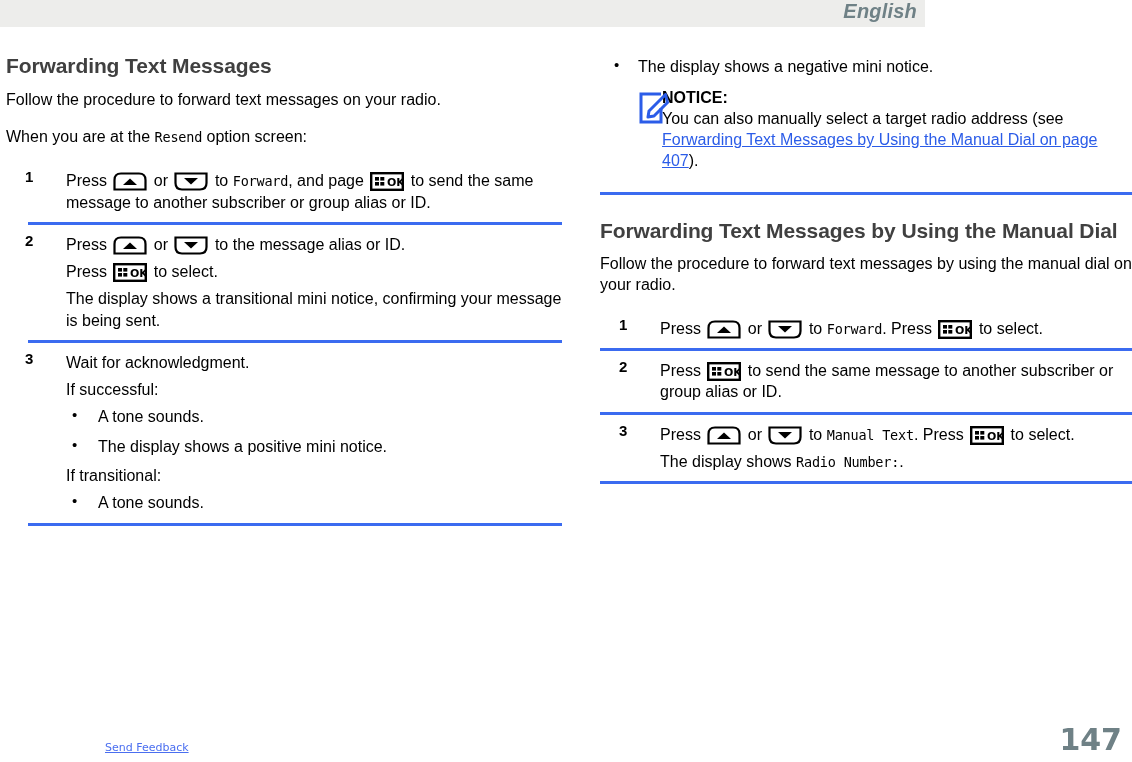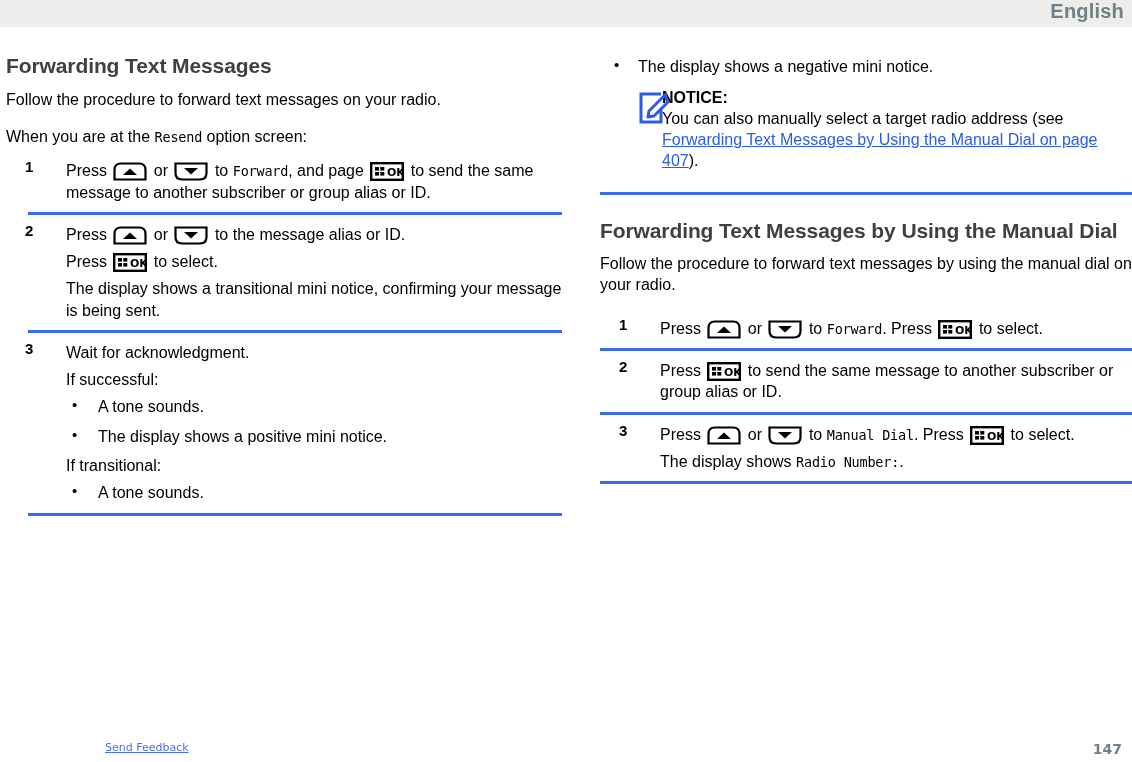--- a/index.html
+++ b/index.html
@@ -6,22 +6,23 @@
   body{
     width:1132px;height:762px;
     background:#ffffff;
     font-family:"Liberation Sans", sans-serif;
     color:#000000;
     overflow:hidden;
     position:relative;
   }
   
   #header{
-    position:absolute;left:0;top:0;width:1132px;height:27px;
+    position:absolute;left:0;top:0;width:925px;height:27px;
     background:#ededeb;
+    font-style:italic;
   }
   #header .lang{
     position:absolute;right:8px;top:0px;
     font-size:20px;font-weight:bold;color:#6f8186;
     letter-spacing:0.2px;
   }
   
   #col-left{
     position:absolute;left:6px;top:52px;width:556px;
   }
@@ -34,21 +35,21 @@
     font-weight:bold;
     margin:0 0 10px 0;
     line-height:1.32;
     letter-spacing:-0.1px;
   }
   p.body{
     font-size:16px;
     line-height:1.30;
     margin:0 0 16px 0;
   }
-  p.body.tight{margin-bottom:13px;}
+  p.body.tight{margin-bottom:23px;}
   .mono{
     font-family:"DejaVu Sans Mono", monospace;
     font-size:13.5px;
     letter-spacing:-0.2px;
   }
   
   .step{
     position:relative;
     padding-left:60px;
     margin:0;
@@ -123,21 +124,21 @@
   #footer{
     position:absolute;left:0;bottom:0;width:1132px;height:40px;
   }
   #footer .fb{
     position:absolute;left:105px;bottom:8px;
     color:#4a6ef0;font-size:11px;text-decoration:underline;
     font-family:"DejaVu Sans", sans-serif;
   }
   #footer .pg{
     position:absolute;right:10px;bottom:5px;
-    color:#6f8186;font-size:14px;font-weight:bold;
+    color:#6f8186;font-size:30px;font-weight:bold;
     font-family:"DejaVu Sans", sans-serif;
   }
 </style>
 </head>
 <body>
 
 <div id="header">
   <span class="lang">English</span>
 </div>
 
@@ -268,21 +269,21 @@
       <div class="rule right"></div>
       <div class="step">
         <span class="num">3</span>
         <div class="stext">
           <p><span>Press </span><span class="key"><svg width="34" height="19" viewBox="0 0 34 19">
                 <path d="M1.5 17.5 V8 Q1.5 1.5 8 1.5 H26 Q32.5 1.5 32.5 8 V17.5 Z" fill="#fff" stroke="#000" stroke-width="2.2"></path>
                 <path d="M10 13 L17 6.5 L24 13 Z" fill="#000"></path>
               </svg></span><span> or </span><span class="key"><svg width="34" height="19" viewBox="0 0 34 19">
                 <path d="M1.5 1.5 V11 Q1.5 17.5 8 17.5 H26 Q32.5 17.5 32.5 11 V1.5 Z" fill="#fff" stroke="#000" stroke-width="2.2"></path>
                 <path d="M10 6 L17 12.5 L24 6 Z" fill="#000"></path>
-              </svg></span><span> to </span><span class="mono">Manual Dial</span><span>. Press </span><span class="key"><svg width="34" height="19" viewBox="0 0 34 19">
+              </svg></span><span> to </span><span class="mono">Manual Text</span><span>. Press </span><span class="key"><svg width="34" height="19" viewBox="0 0 34 19">
                 <rect x="1.2" y="1.2" width="31.6" height="16.6" fill="#fff" stroke="#000" stroke-width="2.4"></rect>
                 <rect x="5" y="5" width="4" height="3.6" fill="#000"></rect>
                 <rect x="10.3" y="5" width="4" height="3.6" fill="#000"></rect>
                 <rect x="5" y="10" width="4" height="3.6" fill="#000"></rect>
                 <rect x="10.3" y="10" width="4" height="3.6" fill="#000"></rect>
                 <text x="17" y="14.3" font-family="DejaVu Sans, sans-serif" font-size="11" font-weight="bold" fill="#000">OK</text>
               </svg></span><span> to select.</span></p>
           <p><span>The display shows </span><span class="mono">Radio Number:</span><span>.</span></p>
         </div>
       </div>

